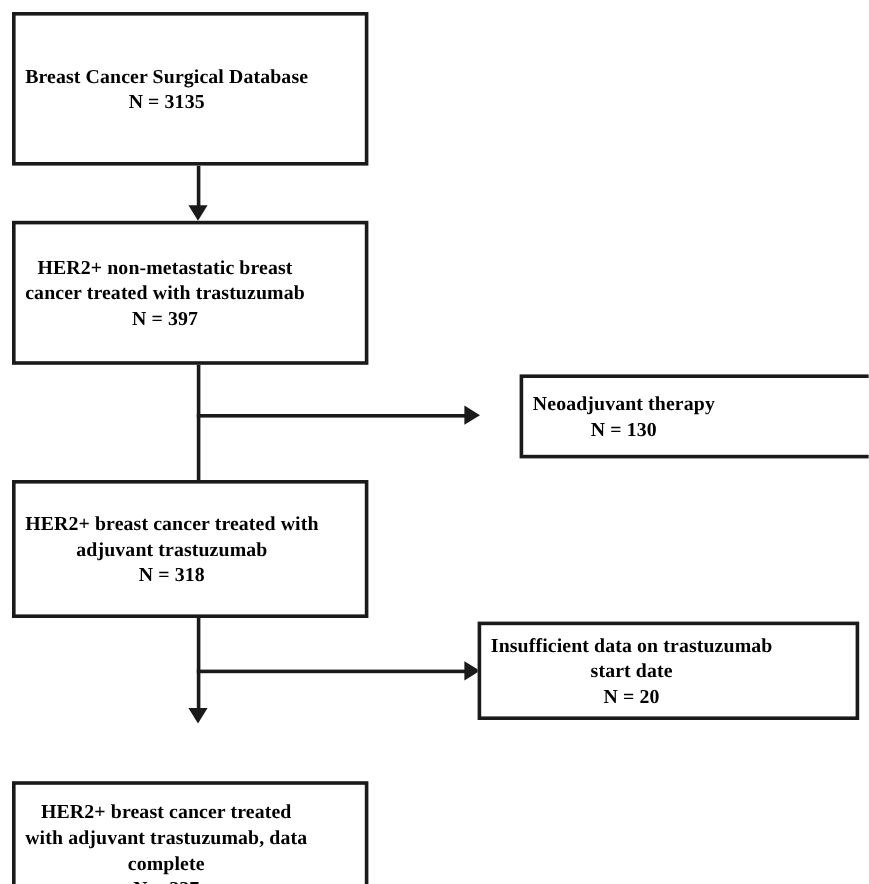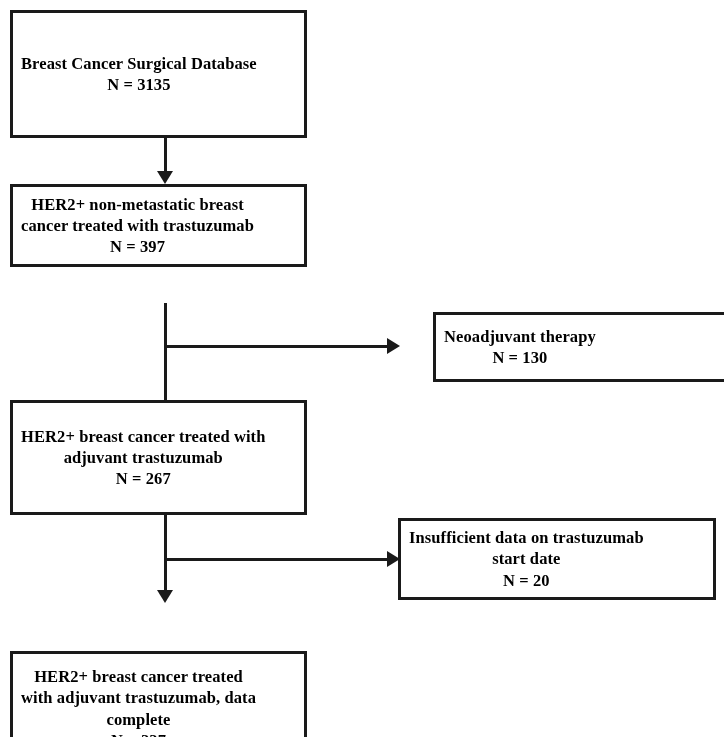--- a/index.html
+++ b/index.html
@@ -32,21 +32,21 @@
     font-size: 16.5px;
     line-height: 1.28;
     color: #000000;
     letter-spacing: 0.1px;
     padding: 0 8px;
     white-space: pre-line;
   }
   
   .node-main { left: 10px; width: 297px; }
   #node-1 { top: 10px;  height: 128px; }
-  #node-2 { top: 184px; height: 83px; }
+  #node-2 { top: 184px; height: 120px; }
   #node-3 { top: 400px; height: 115px; }
   #node-4 { top: 612px; height: 115px; margin-top: 39px; }
   
   .node-excl { left: 398px; width: 318px; }
   #node-ex-1 { top: 312px; height: 70px; margin-left: 35px; }
   #node-ex-2 { top: 518px; height: 82px; }
 
   
   .conn {
     position: absolute;
@@ -112,21 +112,21 @@
 
   <div class="node node-main" id="node-2">
     <span class="node-text">HER2+ non-metastatic breast
 cancer treated with trastuzumab
 N = 397</span>
   </div>
 
   <div class="node node-main" id="node-3">
     <span class="node-text">HER2+ breast cancer treated with
 adjuvant trastuzumab
-N = 267</span>
+N = 318</span>
   </div>
 
   <div class="node node-main" id="node-4">
     <span class="node-text">HER2+ breast cancer treated
 with adjuvant trastuzumab, data
 complete
 N = 227</span>
   </div>
 
   <div class="node node-excl" id="node-ex-1">

